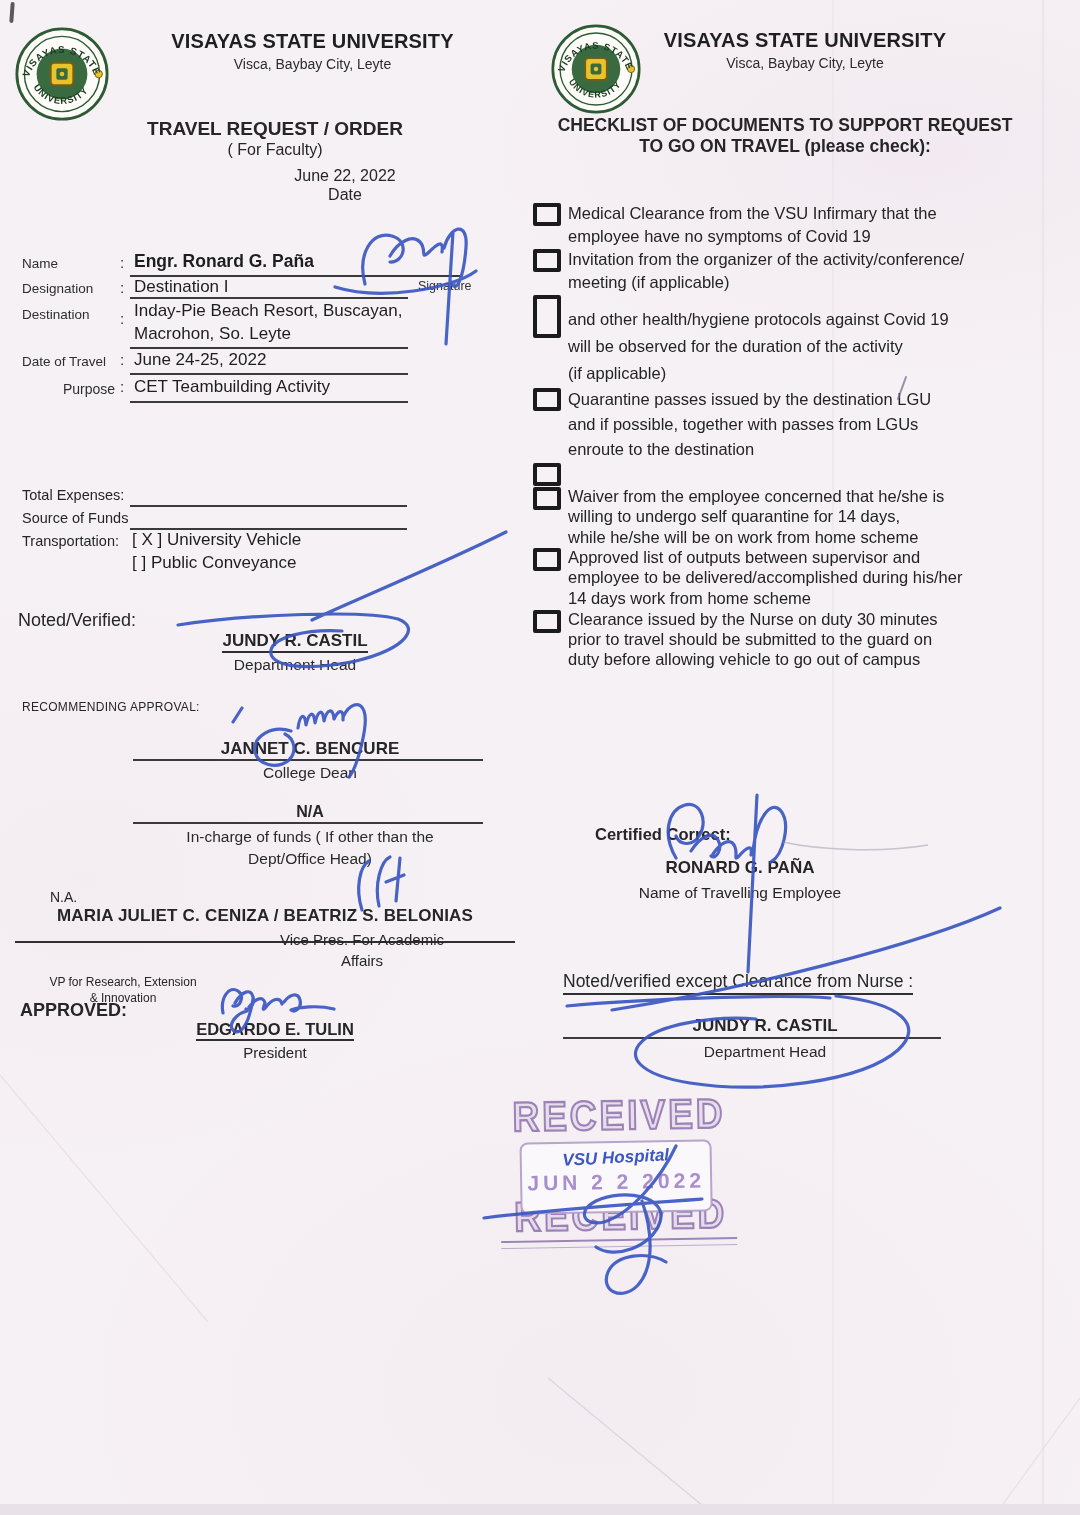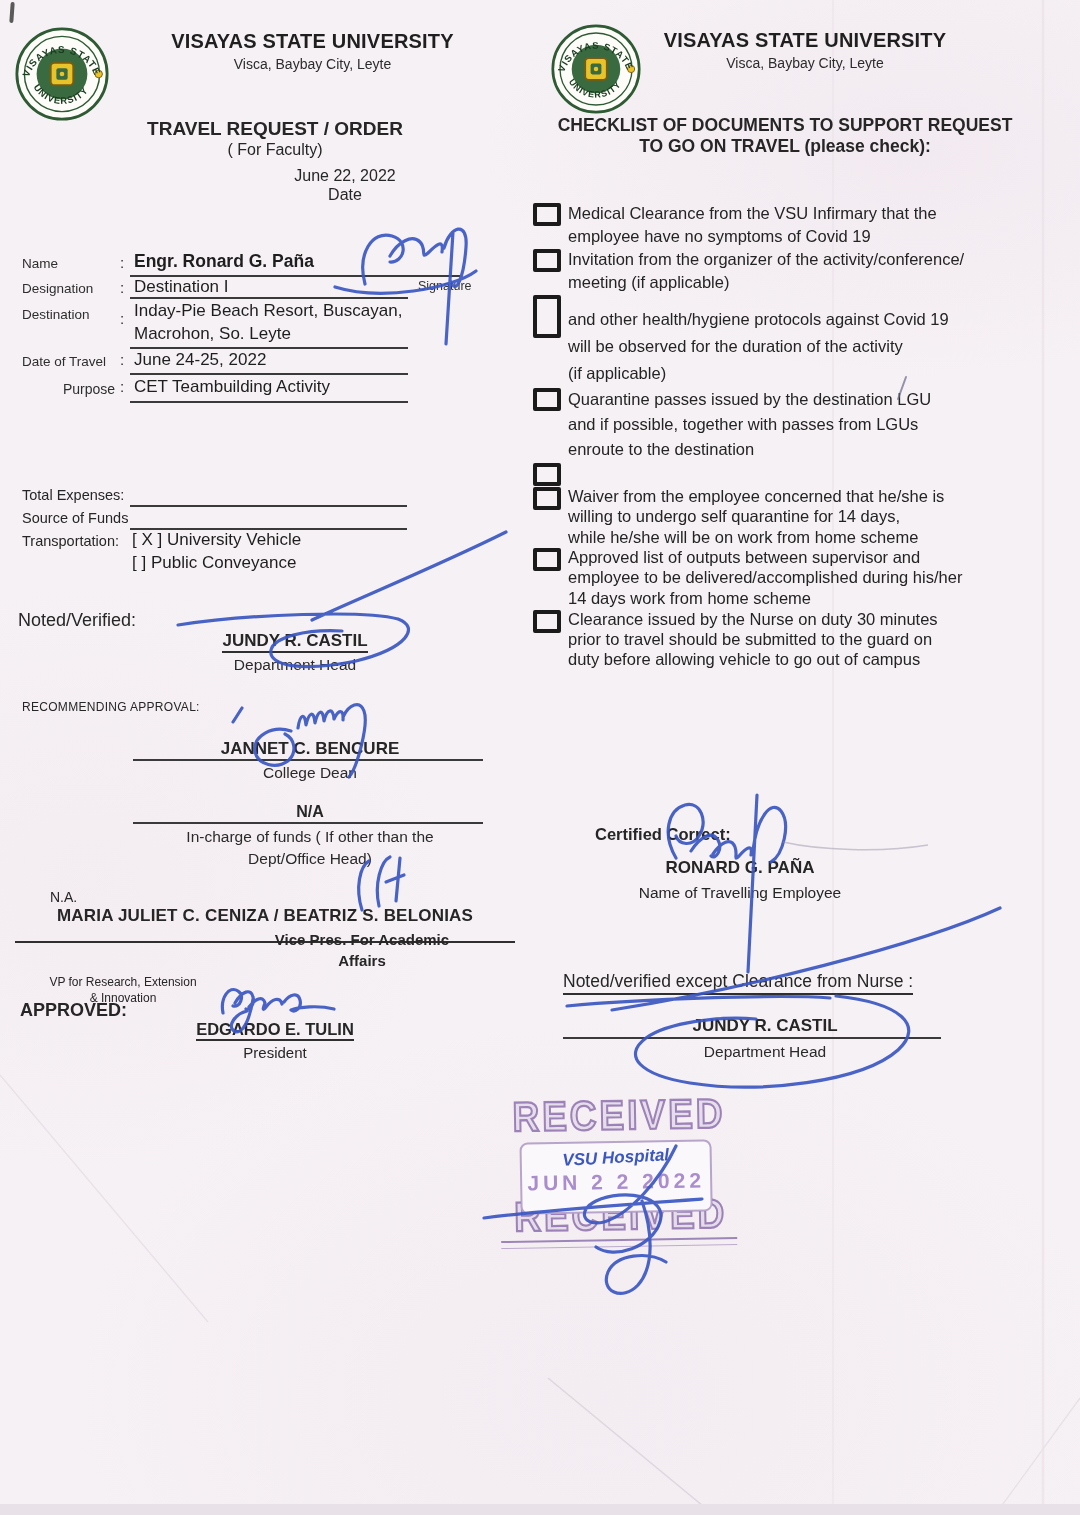--- a/index.html
+++ b/index.html
@@ -158,21 +158,21 @@
 
     <div class="abs ctr b" style="left:160px;top:803px;width:300px;font-size:16px;">N/A</div>
     <div class="form-line" style="left:133px;top:822px;width:350px;"></div>
     <div class="abs ctr small-cap pre" style="left:140px;top:826px;width:340px;line-height:22px;">In-charge of funds ( If other than the
 Dept/Office Head)</div>
 
     <div class="abs" style="left:50px;top:889px;font-size:14px;">N.A.</div>
     <div class="abs ctr b" style="left:15px;top:906px;width:500px;font-size:17px;letter-spacing:.2px;border-bottom:2px solid #2f2f2f;padding-bottom:15px;">MARIA JULIET C. CENIZA / BEATRIZ S. BELONIAS</div>
     <div class="abs ctr pre" style="left:18px;top:974px;width:210px;font-size:12px;line-height:16px;">VP for Research, Extension
 &amp; Innovation</div>
-    <div class="abs ctr pre" style="left:262px;top:929px;width:200px;font-size:15px;line-height:21px;font-weight:bold;">Vice Pres. For Academic
+    <div class="abs ctr pre" style="left:262px;top:929px;width:200px;font-size:15px;line-height:21px;">Vice Pres. For Academic
 Affairs</div>
 
     <div class="abs b" style="left:20px;top:1000px;font-size:18px;">APPROVED:</div>
     <div class="abs ctr" style="left:175px;top:1020px;width:200px;">
       <span class="b underl" style="font-size:16.5px;margin-top:37px;">EDGARDO E. TULIN</span>
     </div>
     <div class="abs ctr" style="left:175px;top:1044px;width:200px;font-size:15px;">President</div>
 
     <svg class="abs" style="left:548px;top:24px;" width="96" height="90" viewBox="0 0 100 100">
       <defs>

